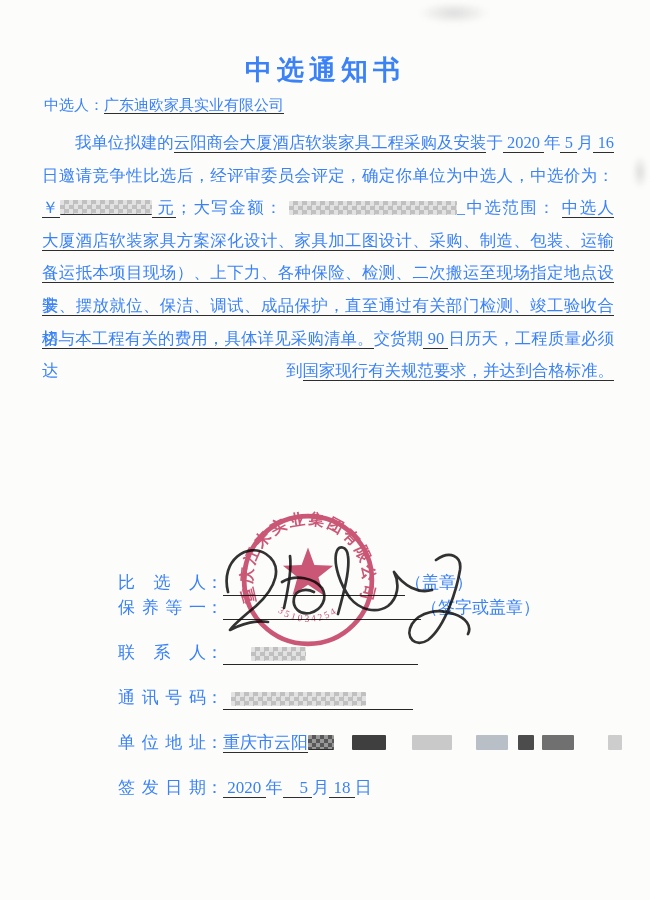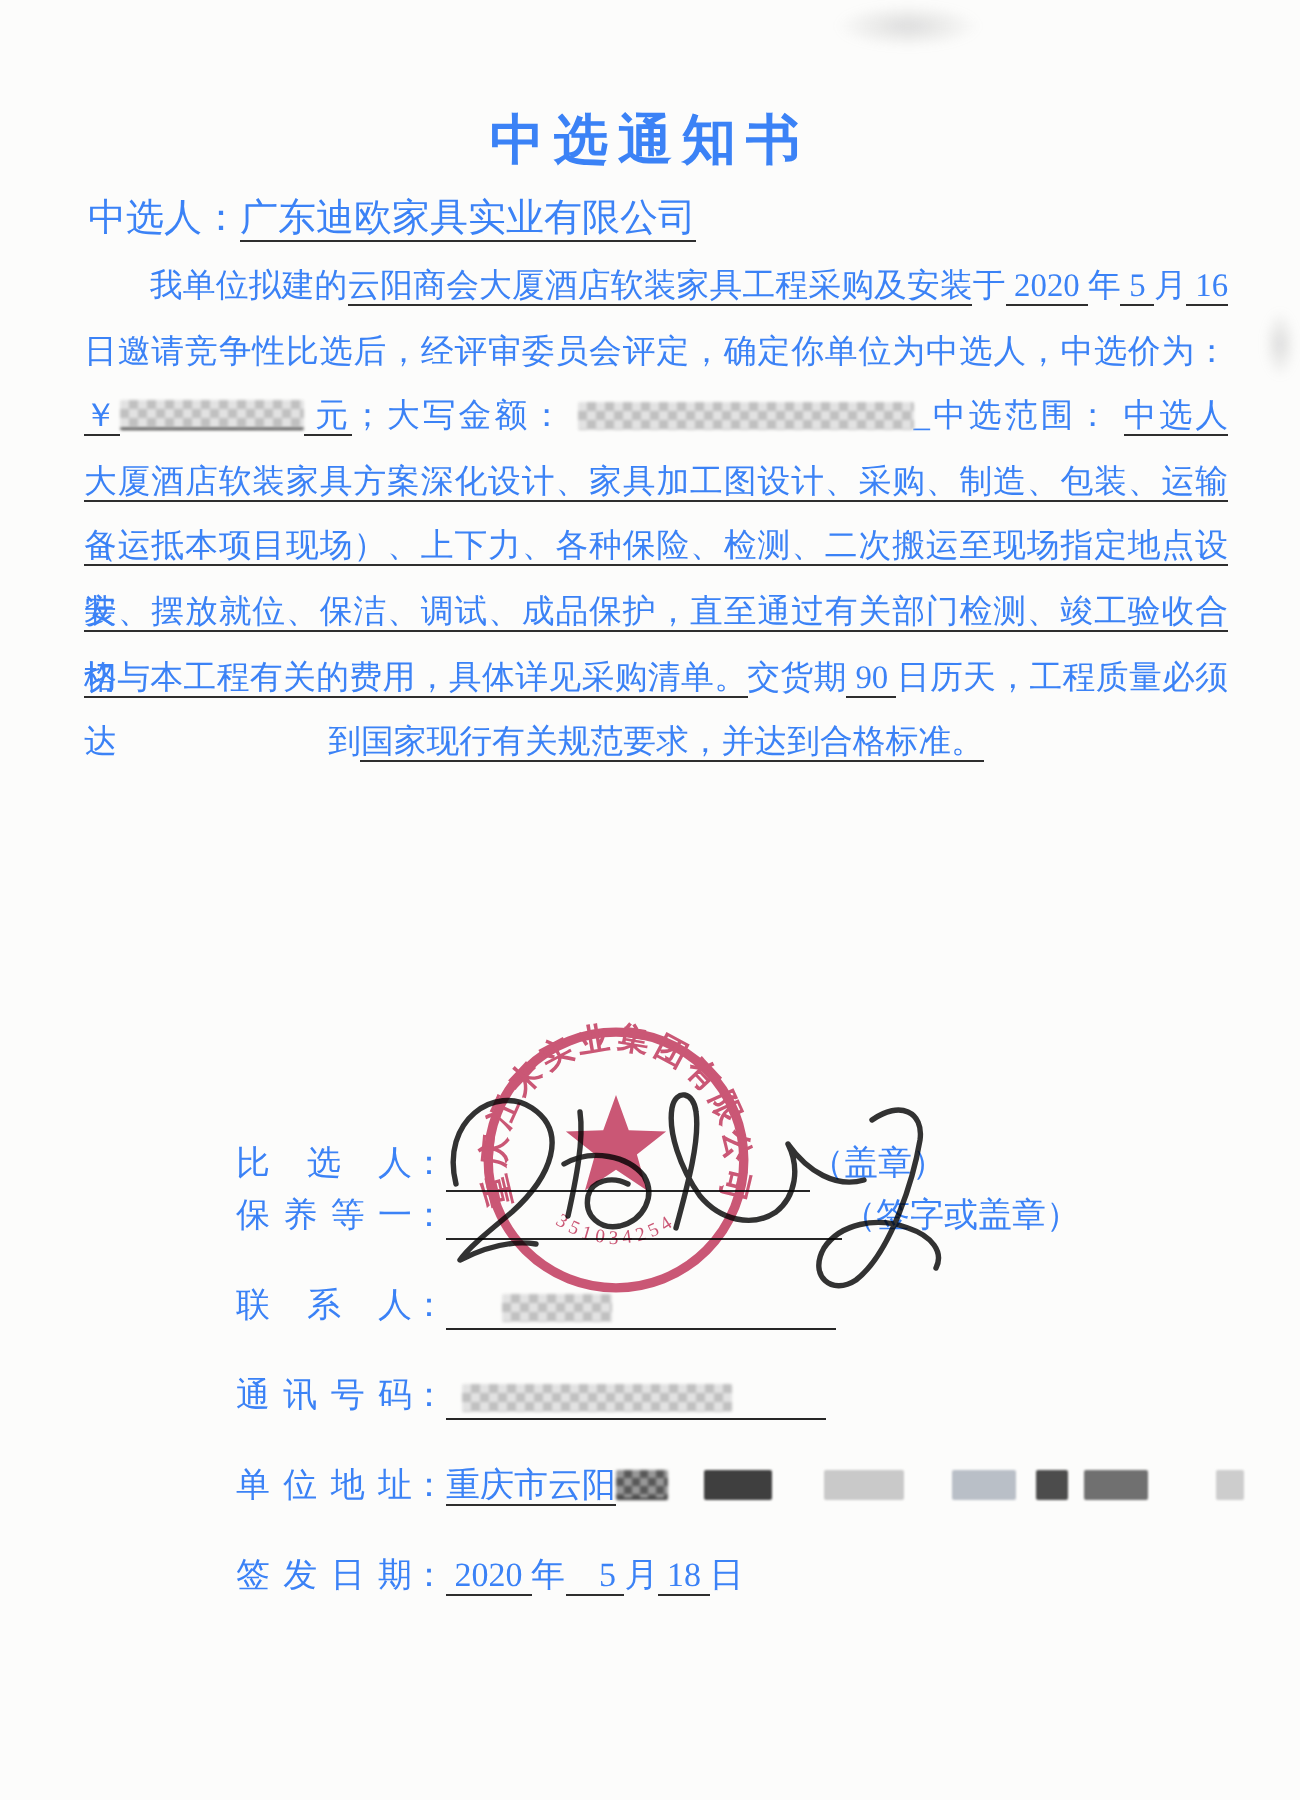--- a/index.html
+++ b/index.html
@@ -2,25 +2,25 @@
 <html style="--seal: #c9496b;"><head>
 <meta charset="utf-8">
 <style>
   html,body{margin:0;padding:0;background:#e8e8e8;}
   .page{position:relative;width:650px;height:900px;margin:0 auto;background:#fcfcfb;
         font-family:"Liberation Serif","DejaVu Serif",serif;color:#3b82f6;overflow:hidden;}
   .smudge{position:absolute;background:radial-gradient(closest-side,rgba(150,150,150,.30),rgba(150,150,150,0));
           filter:blur(2px);pointer-events:none;}
   .title{position:absolute;top:52px;left:0;width:100%;text-align:center;
          font-size:27px;font-weight:700;letter-spacing:5px;}
-  .recipient{position:absolute;top:96px;left:44px;font-size:19px;}
+  .recipient{position:absolute;top:96px;left:44px;font-size:15px;}
   .u{border-bottom:1.4px solid #2e2e2e;}
   #body{position:absolute;left:42px;top:127px;width:572px;font-size:16.4px;}
   .bline{height:32.6px;line-height:32.6px;text-align:justify;text-align-last:justify;}
-  .bline.last{text-align:center;text-align-last:auto;}
+  .bline.last{text-align:right;text-align-last:auto;}
   .redact{display:inline-block;height:14px;vertical-align:-2px;border-radius:1px;
           background:repeating-conic-gradient(#c0c0c0 0% 25%,#e2e2e2 0% 50%);
           background-size:9px 9px;filter:blur(.7px);}
   .redact.dark{background:repeating-conic-gradient(#585858 0% 25%,#989898 0% 50%);background-size:8px 8px;}
   .frow{position:absolute;left:118px;font-size:17px;white-space:nowrap;line-height:24px;}
   .flabel{display:inline-block;width:88px;text-align:justify;text-align-last:justify;}
   .blank{display:inline-block;border-bottom:1.4px solid #262626;height:22px;vertical-align:bottom;}
   .block{display:inline-block;height:15px;vertical-align:-2px;filter:blur(.5px);border-radius:1px;}
   .sealsvg{position:absolute;left:237px;top:509px;width:142px;height:142px;
            mix-blend-mode:multiply;opacity:.92;}

